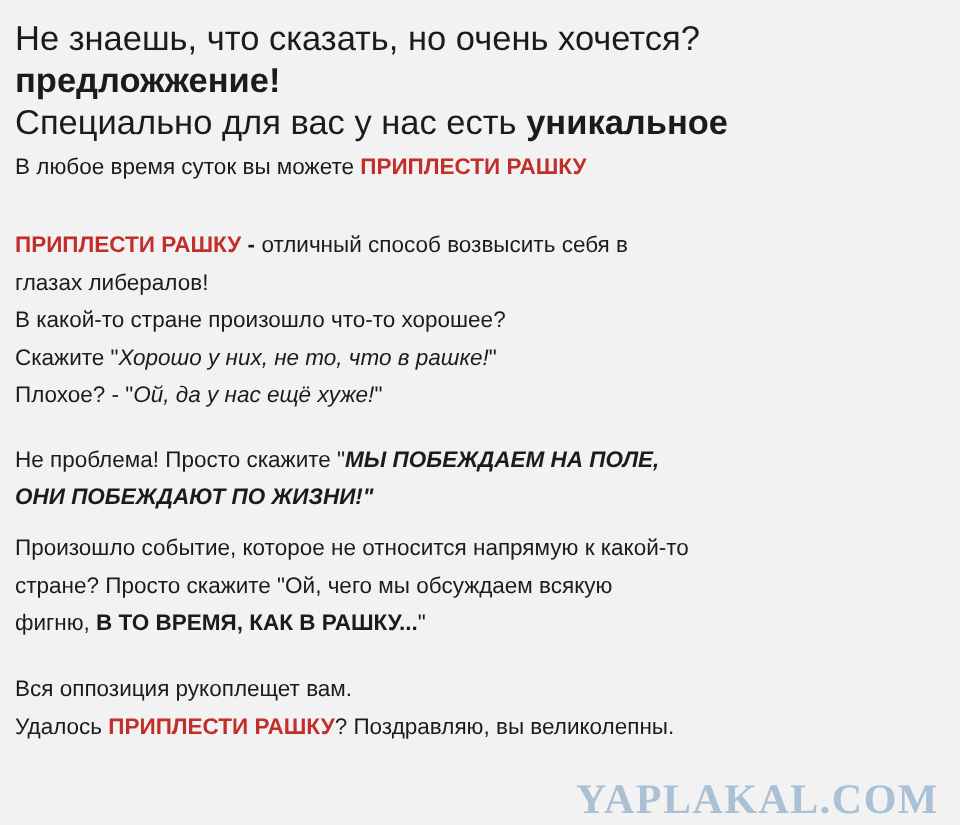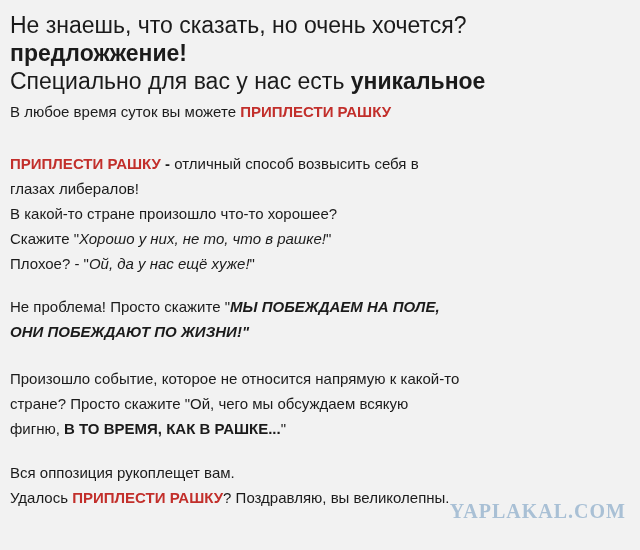--- a/index.html
+++ b/index.html
@@ -21,33 +21,33 @@
   }
   .content {
     padding: 11px 10px 0 10px;
   }
   .block { margin: 0; }
   .block.large { font-size: 23px; line-height: 28px; }
   .block.body  { font-size: 15px; line-height: 25px; }
   .block:nth-child(2) { margin-top: 4px; }
   .block:nth-child(3) { margin-top: 27px; }
   .block:nth-child(4) { margin-top: 18px; }
-  .block:nth-child(5) { margin-top: 22px; }
+  .block:nth-child(5) { margin-top: 9px; }
   .block:nth-child(6) { margin-top: 19px; }
   .line { white-space: nowrap; }
   .b { font-weight: 700; }
   .i { font-style: italic; }
   .r { color: var(--red); }
   .watermark {
     position: absolute;
     right: 14px;
-    top: 500px;
+    top: 518px;
     font-family: "Liberation Serif", serif;
     font-weight: 700;
-    font-size: 20px;
+    font-size: 28px;
     letter-spacing: 1px;
     color: var(--wm);
   }
 </style>
 </head>
 <body>
 
 <div class="content">
     <div class="block large">
       <div class="line"><span>Не знаешь, что сказать, но очень хочется?</span></div>
@@ -64,21 +64,21 @@
       <div class="line"><span>Скажите "</span><span class="i">Хорошо у них, не то, что в рашке!</span><span>"</span></div>
       <div class="line"><span>Плохое? - "</span><span class="i">Ой, да у нас ещё хуже!</span><span>"</span></div>
     </div>
     <div class="block body">
       <div class="line"><span>Не проблема! Просто скажите "</span><span class="b i">МЫ ПОБЕЖДАЕМ НА ПОЛЕ,</span></div>
       <div class="line"><span class="b i">ОНИ ПОБЕЖДАЮТ ПО ЖИЗНИ!"</span></div>
     </div>
     <div class="block body">
       <div class="line"><span>Произошло событие, которое не относится напрямую к какой-то</span></div>
       <div class="line"><span>стране? Просто скажите "Ой, чего мы обсуждаем всякую</span></div>
-      <div class="line"><span>фигню, </span><span class="b">В ТО ВРЕМЯ, КАК В РАШКЕ...</span><span>"</span></div>
+      <div class="line"><span>фигню, </span><span class="b">В ТО ВРЕМЯ, КАК В РАШКУ...</span><span>"</span></div>
     </div>
     <div class="block body">
       <div class="line"><span>Вся оппозиция рукоплещет вам.</span></div>
       <div class="line"><span>Удалось </span><span class="b r">ПРИПЛЕСТИ РАШКУ</span><span>? Поздравляю, вы великолепны.</span></div>
     </div>
   </div>
 
 <div class="watermark">YAPLAKAL.COM</div>
 
 </body></html>

